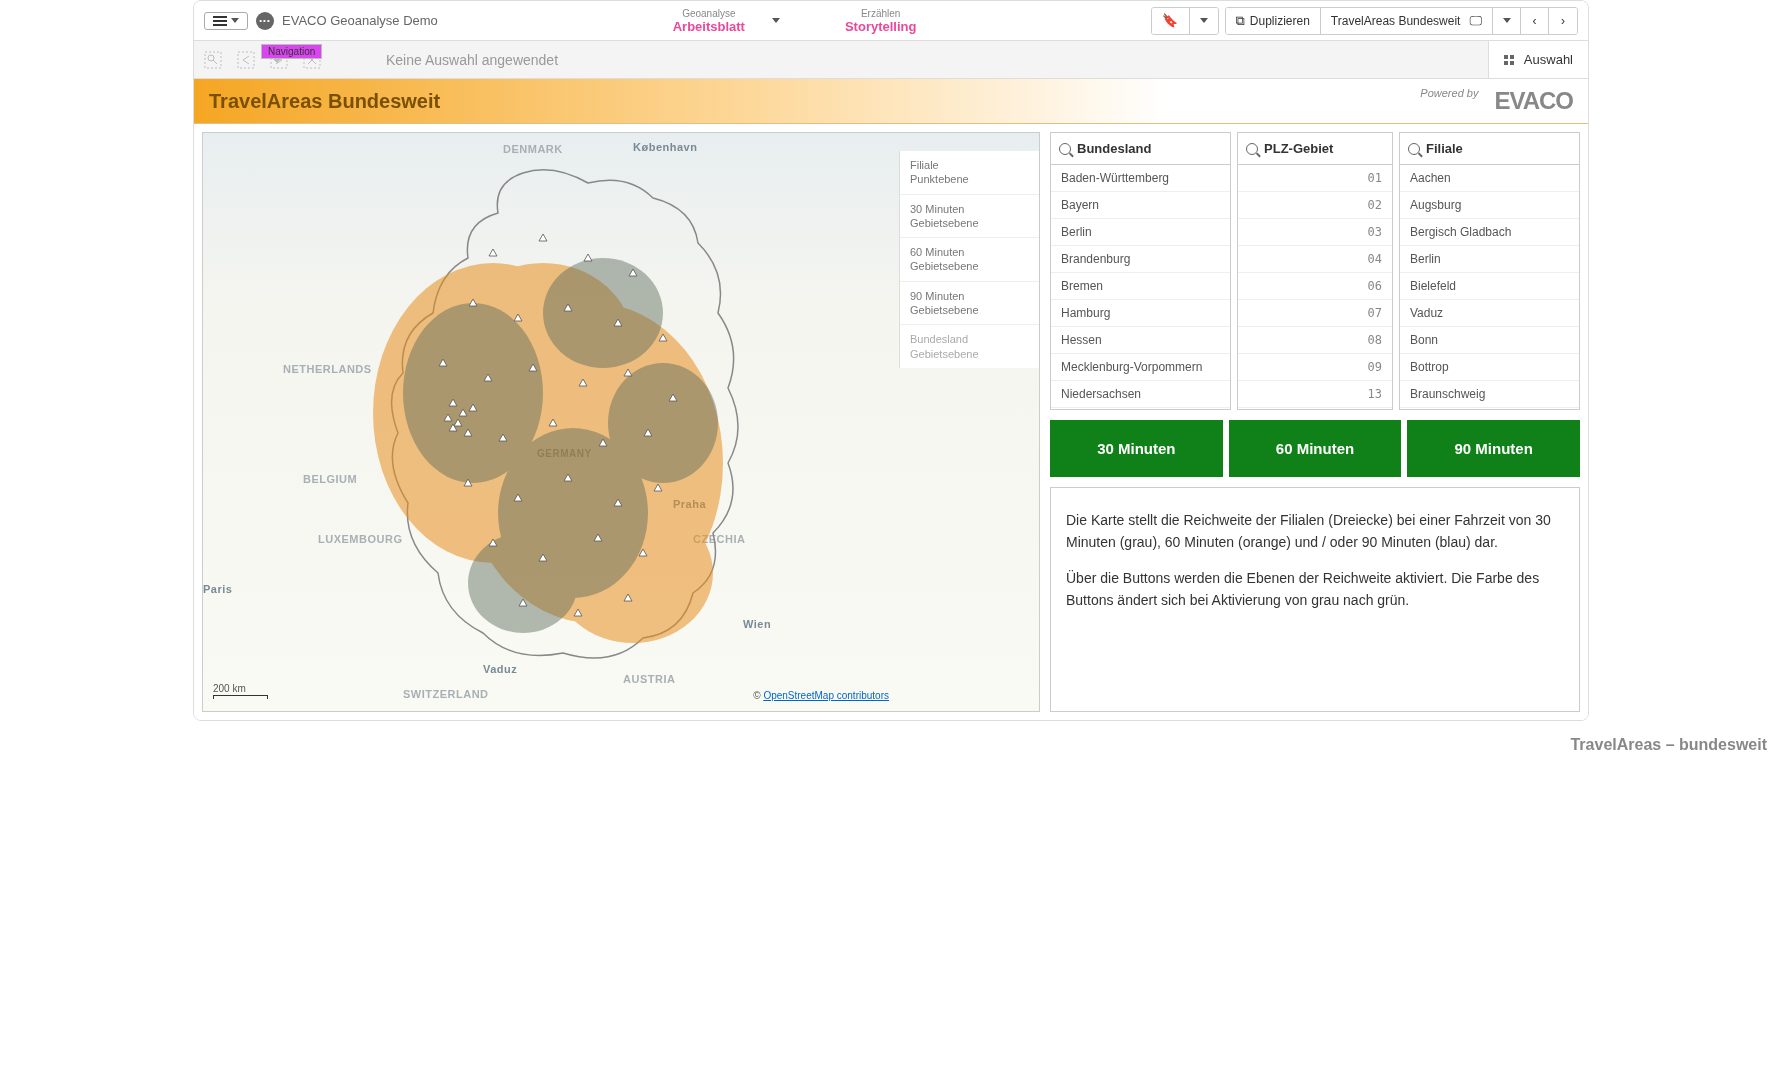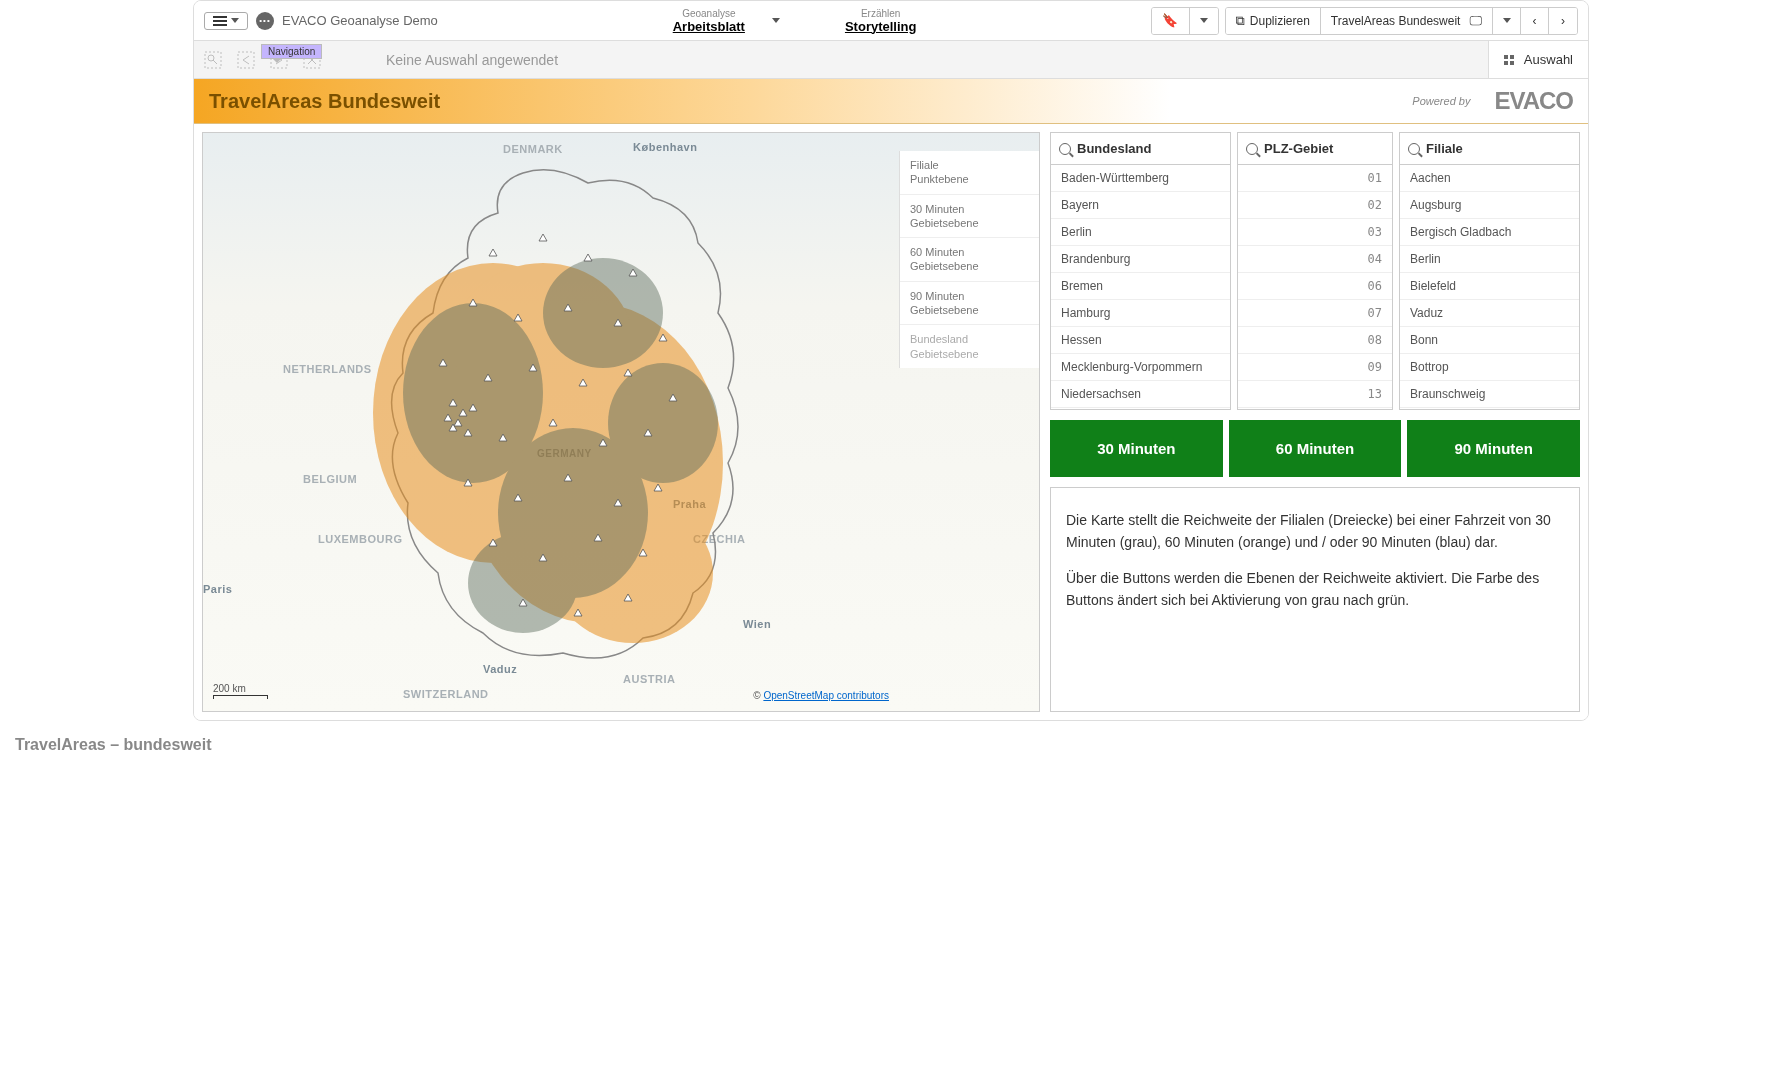--- a/index.html
+++ b/index.html
@@ -11,45 +11,45 @@
 .menu-btn { display: flex; align-items: center; gap: 4px; border: 1px solid #aaa; border-radius: 3px; padding: 3px 8px; cursor: pointer; background: #fff; }
 .hamburger { display: inline-block; width: 14px; height: 10px; border-top: 2px solid #333; border-bottom: 2px solid #333; position: relative; }
 .hamburger::before { content: ''; position: absolute; top: 2px; left: 0; width: 100%; height: 2px; background: #333; }
 .chevron-down { display: inline-block; width: 0; height: 0; border-left: 4px solid transparent; border-right: 4px solid transparent; border-top: 5px solid #555; }
 .app-icon { width: 18px; height: 18px; background: #666; border-radius: 50%; display: flex; align-items: center; justify-content: center; }
 .dots { color: #fff; font-size: 8px; letter-spacing: 1px; }
 .app-title { color: #666; font-size: 13px; }
 .toolbar-center { flex: 1; display: flex; justify-content: center; gap: 80px; }
 .nav-tab { text-align: center; cursor: pointer; padding: 4px 10px; position: relative; }
 .nav-tab .small { font-size: 10px; color: #888; }
-.nav-tab .main { font-size: 13px; font-weight: 600; color: #000000; text-decoration: underline; }
+.nav-tab .main { font-size: 13px; font-weight: 600; color: #ec4899; }
 .nav-tab.active::after { content: ''; position: absolute; left: -10px; right: -30px; bottom: -8px; height: 3px; background: #2a7a2a; }
 .nav-tab .chev { position: absolute; right: -25px; top: 14px; }
 .toolbar-right { display: flex; align-items: center; gap: 0; }
 .tb-group { display: flex; align-items: center; border: 1px solid #ccc; border-radius: 3px; height: 28px; overflow: hidden; }
 .tb-btn { display: flex; align-items: center; gap: 5px; padding: 0 10px; height: 100%; cursor: pointer; border-right: 1px solid #ccc; background: #fff; font-size: 12px; }
 .tb-btn:last-child { border-right: none; }
 .tb-btn .icon { font-size: 13px; }
 .nav-arrow { width: 28px; justify-content: center; }
 
 
 .selection-bar { display: flex; align-items: center; height: 38px; background: #f4f4f4; border-bottom: 1px solid #ddd; position: relative; }
 .sel-tools { display: flex; gap: 15px; padding: 0 10px; }
 .sel-tool { width: 18px; height: 18px; cursor: pointer; opacity: 0.5; }
-.nav-tooltip { position: absolute; top: 3px; left: 67px; background: #c4b5fd; border: 1px solid #bbb; padding: 1px 6px; font-size: 10px; z-index: 10; }
+.nav-tooltip { position: absolute; top: 3px; left: 67px; background: #d946ef; border: 1px solid #bbb; padding: 1px 6px; font-size: 10px; z-index: 10; }
 .nav-tooltip::before { content: ''; position: absolute; bottom: -5px; left: 10px; width: 0; height: 0; border-left: 5px solid transparent; border-right: 5px solid transparent; border-top: 5px solid #bbb; }
 .sel-text { color: #999; font-size: 14px; margin-left: 55px; }
 .sel-right { margin-left: auto; display: flex; align-items: center; gap: 10px; padding: 0 15px; height: 100%; border-left: 1px solid #ddd; cursor: pointer; background: #fff; }
 .grid-icon { display: inline-grid; grid-template-columns: 4px 4px; grid-template-rows: 4px 4px; gap: 2px; }
 .grid-icon span { background: #666; }
 
 
 .title-bar { display: flex; align-items: center; height: 45px; padding: 0 15px; background: linear-gradient(90deg, #f5a623 0%, #fdd89a 40%, #fff 70%); border-bottom: 1px solid #e0c080; }
 .sheet-title { font-size: 20px; font-weight: 600; color: #7a5000; }
-.powered { margin-left: auto; display: flex; align-items: center; gap: 24px; }
+.powered { margin-left: auto; display: flex; gap: 16px; }
 .powered-text { font-size: 11px; color: #888; font-style: italic; }
 .evaco-logo { font-size: 24px; font-weight: 900; color: #888; letter-spacing: -1px; }
 
 
 .content { display: flex; gap: 10px; padding: 8px; background: #fff; align-items: stretch; }
 .map-panel { flex: 1; position: relative; border: 1px solid #ccc; height: 580px; background: #f9f9f9; overflow: hidden; }
 .right-panel { width: 530px; display: flex; flex-direction: column; gap: 10px; }
 
 
 .map-bg { position: absolute; inset: 0; background: linear-gradient(180deg, #e8eef0 0%, #f5f5f0 30%, #fafaf5 100%); }
@@ -76,21 +76,21 @@
 .filter-item .code { font-family: monospace; color: #888; }
 
 
 .btn-row { display: flex; gap: 6px; }
 .big-btn { flex: 1; background: #108018; color: #fff; text-align: center; padding: 20px 0; font-size: 15px; font-weight: 700; cursor: pointer; }
 
 
 .desc-box { border: 1px solid #ccc; padding: 22px 15px; font-size: 14px; line-height: 1.55; color: #333; flex: 1; }
 .desc-box p + p { margin-top: 15px; }
 
-.caption { text-align: left; padding: 15px; font-size: 16px; color: #888; font-weight: 600; }
+.caption { text-align: right; padding: 15px; font-size: 16px; color: #888; font-weight: 600; }
 </style>
 </head>
 <body>
 
 <div class="app-window">
 
   <div class="top-toolbar">
     <div class="menu-btn">
       <span class="hamburger"></span>
       <span class="chevron-down"></span>

